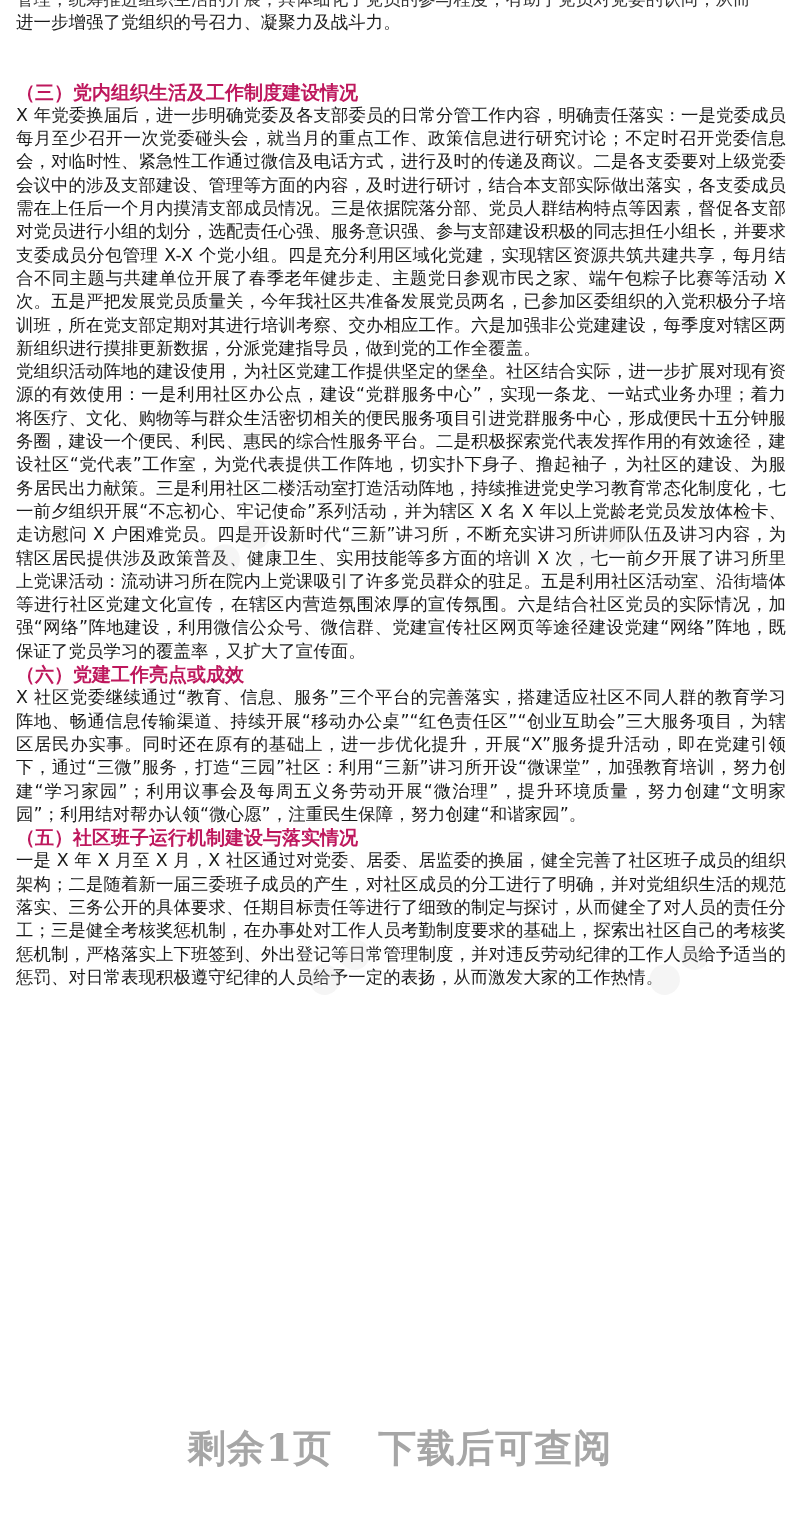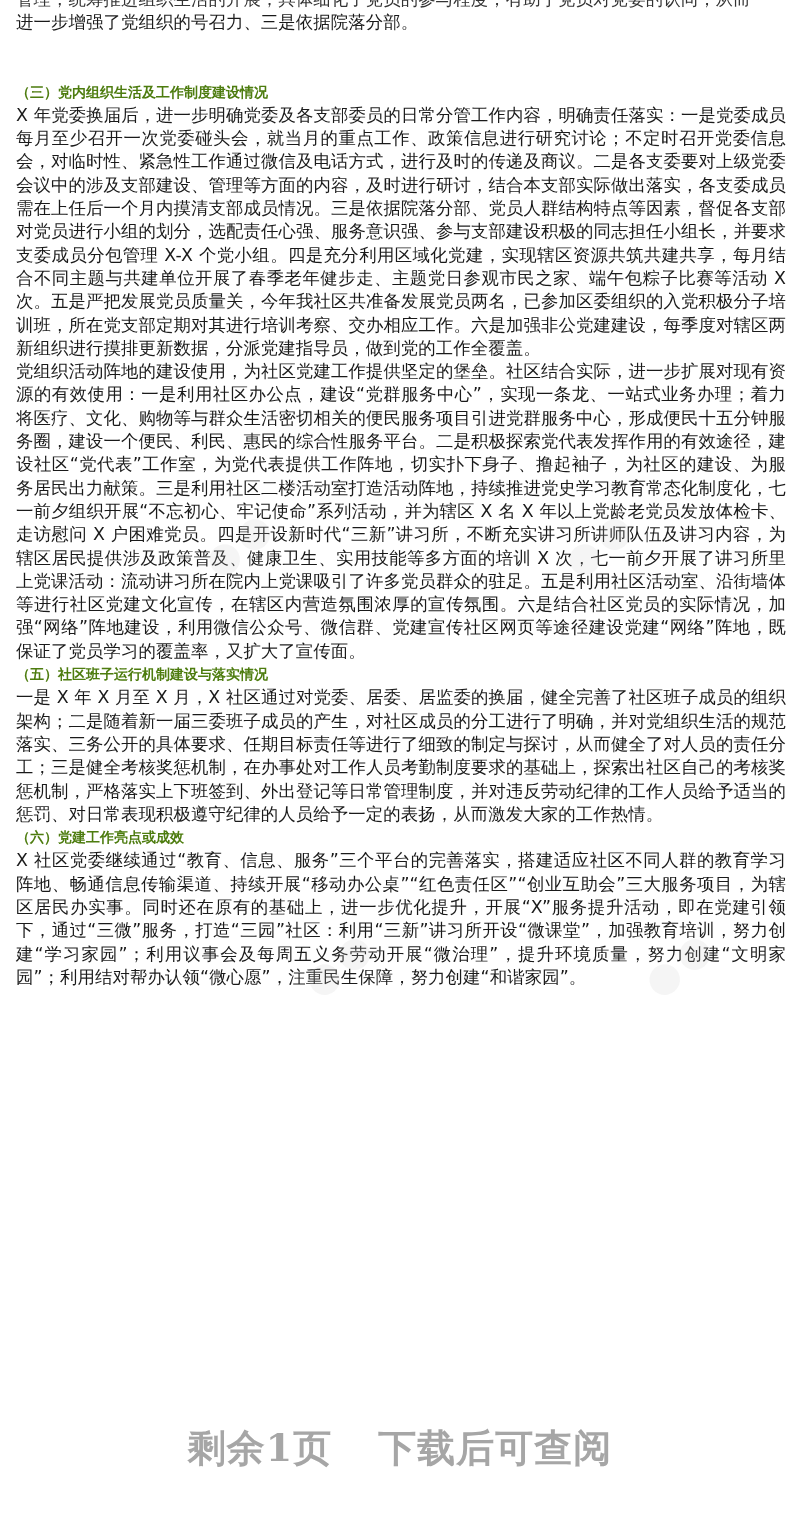--- a/index.html
+++ b/index.html
@@ -23,25 +23,25 @@
     }
     .para {
       font-size: 17.4px;
       line-height: 23.3px;
       text-align: justify;
       text-justify: inter-ideograph;
       margin: 0;
       letter-spacing: 0.1px;
     }
     .head {
-      font-size: 14px;
+      font-size: 19px;
       line-height: 23.3px;
       font-weight: bold;
       margin: 0;
-      color: #4d7c0f;
+      color: #be185d;
     }
     .gap-top { margin-top: 46px; }
     .watermark {
       position: absolute;
       color: rgba(200,200,200,0.18);
       font-size: 40px;
       font-weight: bold;
       transform: rotate(-40deg);
       pointer-events: none;
       letter-spacing: 4px;
@@ -59,39 +59,39 @@
       letter-spacing: 1px;
     }
     .more-banner span { display: inline-block; }
     .more-banner .gap { width: 46px; }
   </style>
 </head>
 <body>
 
 <div class="page">
   <p class="para" style="color:#333;">管理，统筹推进组织生活的开展，具体细化了党员的参与程度，有助于党员对党委的认同，从而</p>
-  <p class="para">进一步增强了党组织的号召力、三是依据院落分部。</p>
+  <p class="para">进一步增强了党组织的号召力、凝聚力及战斗力。</p>
 
   <div>
     <p class="head gap-top">（三）党内组织生活及工作制度建设情况</p>
     <p class="para">X 年党委换届后，进一步明确党委及各支部委员的日常分管工作内容，明确责任落实：一是党委成员每月至少召开一次党委碰头会，就当月的重点工作、政策信息进行研究讨论；不定时召开党委信息会，对临时性、紧急性工作通过微信及电话方式，进行及时的传递及商议。二是各支委要对上级党委会议中的涉及支部建设、管理等方面的内容，及时进行研讨，结合本支部实际做出落实，各支委成员需在上任后一个月内摸清支部成员情况。三是依据院落分部、党员人群结构特点等因素，督促各支部对党员进行小组的划分，选配责任心强、服务意识强、参与支部建设积极的同志担任小组长，并要求支委成员分包管理 X-X 个党小组。四是充分利用区域化党建，实现辖区资源共筑共建共享，每月结合不同主题与共建单位开展了春季老年健步走、主题党日参观市民之家、端午包粽子比赛等活动 X 次。五是严把发展党员质量关，今年我社区共准备发展党员两名，已参加区委组织的入党积极分子培训班，所在党支部定期对其进行培训考察、交办相应工作。六是加强非公党建建设，每季度对辖区两新组织进行摸排更新数据，分派党建指导员，做到党的工作全覆盖。</p>
   </div>
 
   <div>
     <p class="para">党组织活动阵地的建设使用，为社区党建工作提供坚定的堡垒。社区结合实际，进一步扩展对现有资源的有效使用：一是利用社区办公点，建设“党群服务中心”，实现一条龙、一站式业务办理；着力将医疗、文化、购物等与群众生活密切相关的便民服务项目引进党群服务中心，形成便民十五分钟服务圈，建设一个便民、利民、惠民的综合性服务平台。二是积极探索党代表发挥作用的有效途径，建设社区“党代表”工作室，为党代表提供工作阵地，切实扑下身子、撸起袖子，为社区的建设、为服务居民出力献策。三是利用社区二楼活动室打造活动阵地，持续推进党史学习教育常态化制度化，七一前夕组织开展“不忘初心、牢记使命”系列活动，并为辖区 X 名 X 年以上党龄老党员发放体检卡、走访慰问 X 户困难党员。四是开设新时代“三新”讲习所，不断充实讲习所讲师队伍及讲习内容，为辖区居民提供涉及政策普及、健康卫生、实用技能等多方面的培训 X 次，七一前夕开展了讲习所里上党课活动：流动讲习所在院内上党课吸引了许多党员群众的驻足。五是利用社区活动室、沿街墙体等进行社区党建文化宣传，在辖区内营造氛围浓厚的宣传氛围。六是结合社区党员的实际情况，加强“网络”阵地建设，利用微信公众号、微信群、党建宣传社区网页等途径建设党建“网络”阵地，既保证了党员学习的覆盖率，又扩大了宣传面。</p>
   </div>
 
   <div>
-    <p class="head">（五）社区班子运行机制建设与落实情况</p>
-    <p class="para">一是 X 年 X 月至 X 月，X 社区通过对党委、居委、居监委的换届，健全完善了社区班子成员的组织架构；二是随着新一届三委班子成员的产生，对社区成员的分工进行了明确，并对党组织生活的规范落实、三务公开的具体要求、任期目标责任等进行了细致的制定与探讨，从而健全了对人员的责任分工；三是健全考核奖惩机制，在办事处对工作人员考勤制度要求的基础上，探索出社区自己的考核奖惩机制，严格落实上下班签到、外出登记等日常管理制度，并对违反劳动纪律的工作人员给予适当的惩罚、对日常表现积极遵守纪律的人员给予一定的表扬，从而激发大家的工作热情。</p>
+    <p class="head">（六）党建工作亮点或成效</p>
+    <p class="para">X 社区党委继续通过“教育、信息、服务”三个平台的完善落实，搭建适应社区不同人群的教育学习阵地、畅通信息传输渠道、持续开展“移动办公桌”“红色责任区”“创业互助会”三大服务项目，为辖区居民办实事。同时还在原有的基础上，进一步优化提升，开展“X”服务提升活动，即在党建引领下，通过“三微”服务，打造“三园”社区：利用“三新”讲习所开设“微课堂”，加强教育培训，努力创建“学习家园”；利用议事会及每周五义务劳动开展“微治理”，提升环境质量，努力创建“文明家园”；利用结对帮办认领“微心愿”，注重民生保障，努力创建“和谐家园”。</p>
   </div>
 
   <div>
-    <p class="head">（六）党建工作亮点或成效</p>
-    <p class="para">X 社区党委继续通过“教育、信息、服务”三个平台的完善落实，搭建适应社区不同人群的教育学习阵地、畅通信息传输渠道、持续开展“移动办公桌”“红色责任区”“创业互助会”三大服务项目，为辖区居民办实事。同时还在原有的基础上，进一步优化提升，开展“X”服务提升活动，即在党建引领下，通过“三微”服务，打造“三园”社区：利用“三新”讲习所开设“微课堂”，加强教育培训，努力创建“学习家园”；利用议事会及每周五义务劳动开展“微治理”，提升环境质量，努力创建“文明家园”；利用结对帮办认领“微心愿”，注重民生保障，努力创建“和谐家园”。</p>
+    <p class="head">（五）社区班子运行机制建设与落实情况</p>
+    <p class="para">一是 X 年 X 月至 X 月，X 社区通过对党委、居委、居监委的换届，健全完善了社区班子成员的组织架构；二是随着新一届三委班子成员的产生，对社区成员的分工进行了明确，并对党组织生活的规范落实、三务公开的具体要求、任期目标责任等进行了细致的制定与探讨，从而健全了对人员的责任分工；三是健全考核奖惩机制，在办事处对工作人员考勤制度要求的基础上，探索出社区自己的考核奖惩机制，严格落实上下班签到、外出登记等日常管理制度，并对违反劳动纪律的工作人员给予适当的惩罚、对日常表现积极遵守纪律的人员给予一定的表扬，从而激发大家的工作热情。</p>
   </div>
 </div>
 
 <div class="watermark" style="left:200px; top:520px;">●●</div>
 <div class="watermark" style="left:560px; top:520px;">●●</div>
 <div class="watermark" style="left:300px; top:940px;">●●</div>
 <div class="watermark" style="left:640px; top:940px;">●●</div>
 
 <div class="more-banner">
   <span>剩余1页</span><span class="gap"></span><span>下载后可查阅</span>

